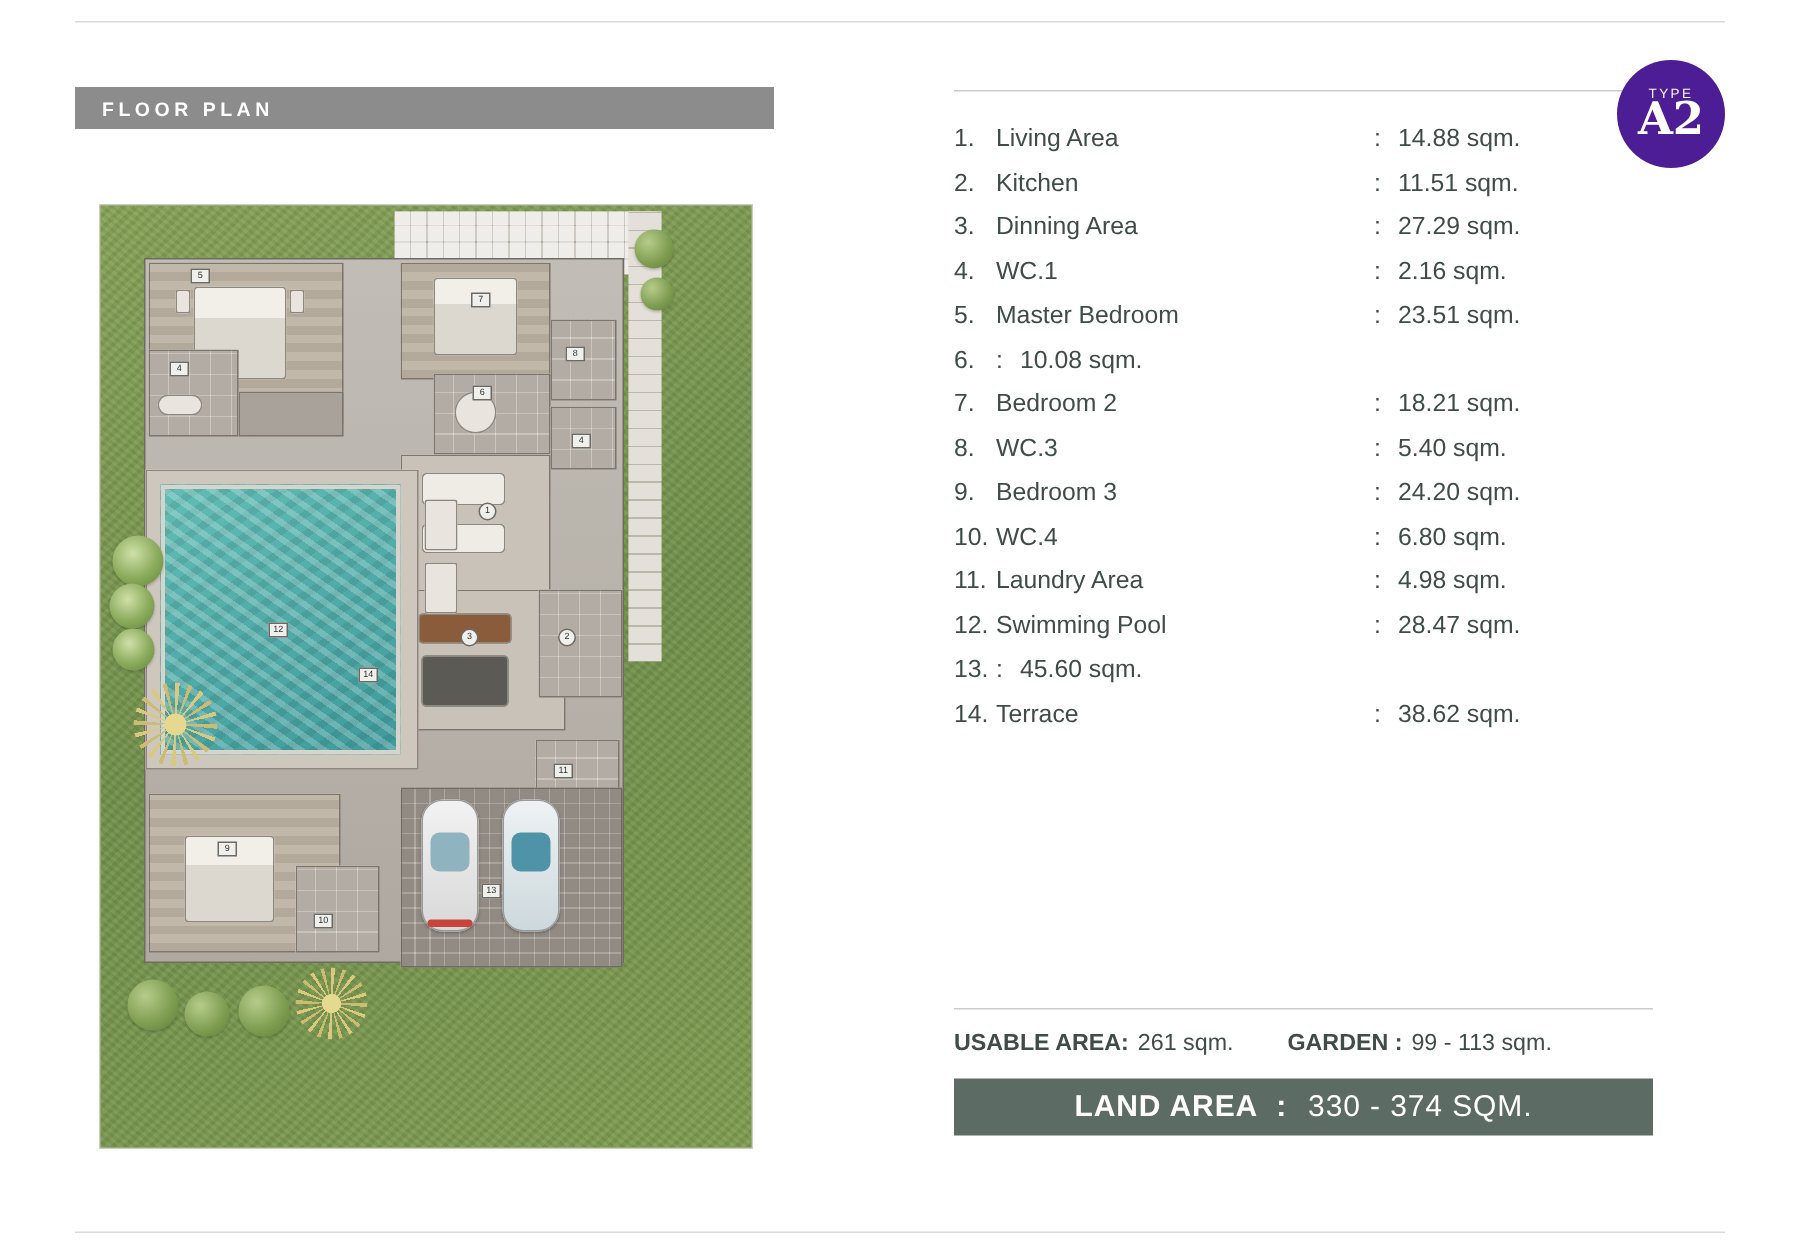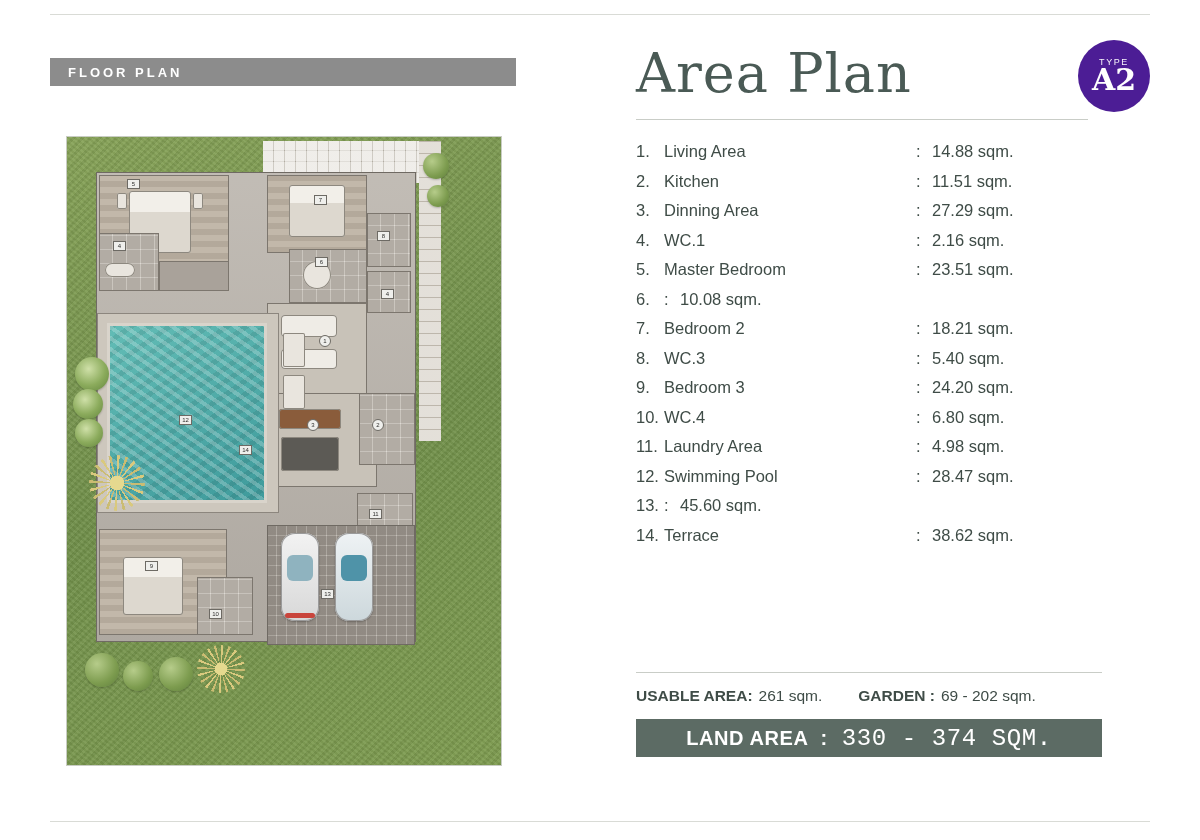--- a/index.html
+++ b/index.html
@@ -256,21 +256,21 @@
   .land-bar {
     margin-top: 14px;
     width: 466px; height: 38px;
     background: #5c6b64;
     color: #fff;
     display: flex; align-items: center; justify-content: center;
     letter-spacing: .6px;
   }
   .land-bar .lb1 { font-weight: bold; font-size: 20px; }
   .land-bar .lb2 { font-weight: bold; font-size: 20px; margin-left: 12px; }
-  .land-bar .lb3 { font-size: 24px; margin-left: 14px; font-family: Liberation Mono, monospace; }
+  .land-bar .lb3 { font-size: 20px; margin-left: 14px; }
 </style>
 </head>
 <body>
 
 <div class="page">
 
   <div class="rule-top"></div>
   <div class="rule-bottom"></div>
 
   <div class="left-col">
@@ -363,24 +363,20 @@
       <div class="marker" style="left:172px;top:308px;">14</div>
       <div class="marker" style="left:302px;top:372px;">11</div>
       <div class="marker" style="left:78px;top:424px;">9</div>
       <div class="marker" style="left:142px;top:472px;">10</div>
       <div class="marker" style="left:254px;top:452px;">13</div>
     </div>
   </div>
 
   <div class="right-col">
 
-    <div class="title">
-      <span>Area</span>
-      <span>Plan</span>
-    </div>
 
     <div class="type-badge">
       <div class="t-lab">TYPE</div>
       <div class="t-val">A2</div>
     </div>
 
     <div class="title-rule"></div>
 
     <div class="area-list">
 
@@ -472,21 +468,21 @@
 
   <div class="footer">
     <div class="footer-rule"></div>
     <div class="footer-line">
       <span class="lab">USABLE AREA:</span>
       <span style="width:6px;"></span>
       <span>261 sqm.</span>
       <span class="gap"></span>
       <span class="lab">GARDEN :</span>
       <span style="width:6px;"></span>
-      <span>69 - 202 sqm.</span>
+      <span>99 - 113 sqm.</span>
     </div>
     <div class="land-bar">
       <span class="lb1">LAND AREA</span>
       <span class="lb2">:</span>
       <span class="lb3">330 - 374  SQM.</span>
     </div>
   </div>
 
 </div>
 

